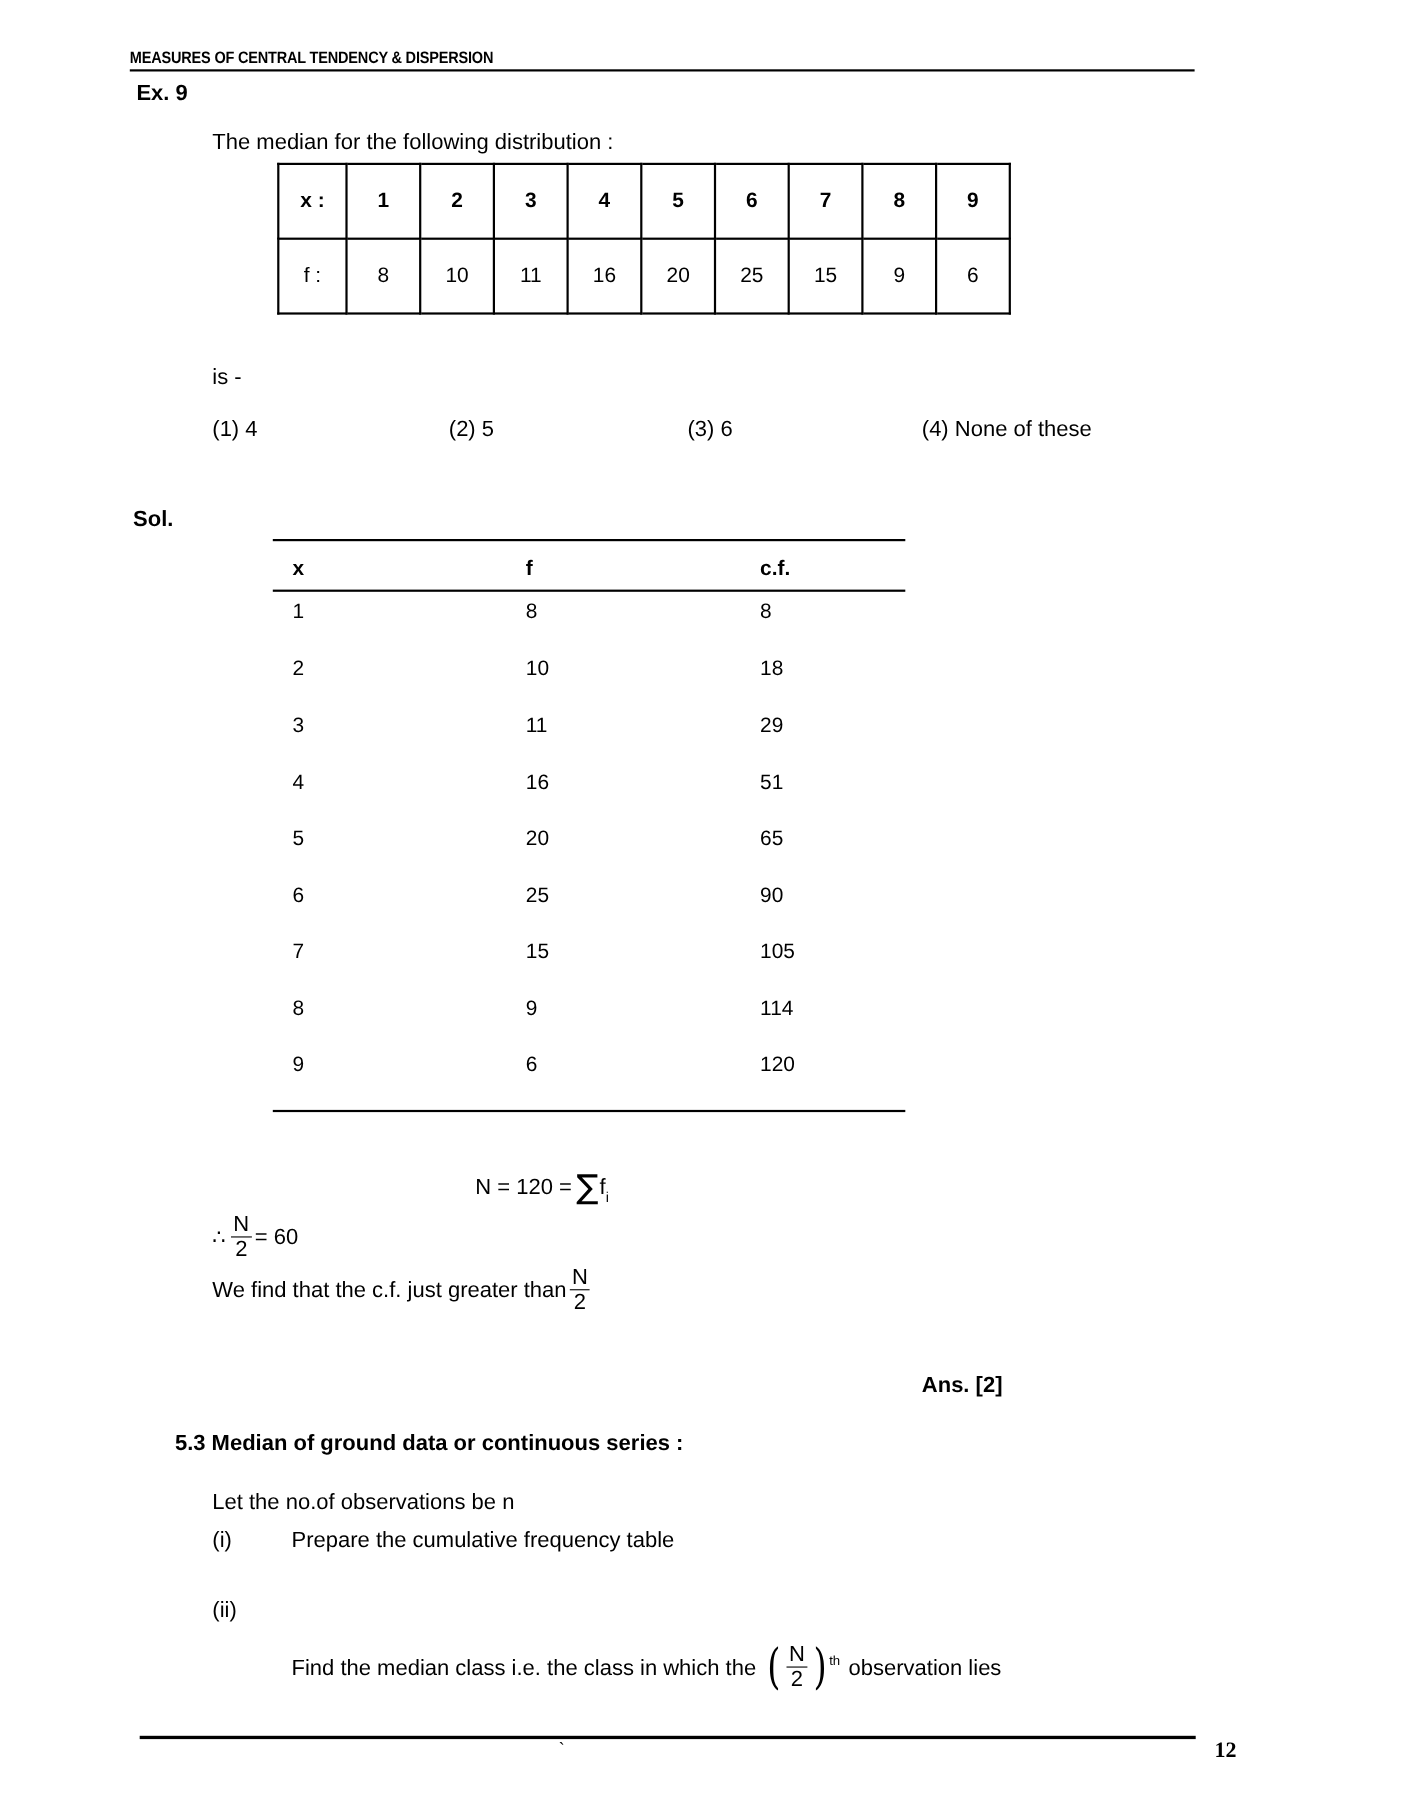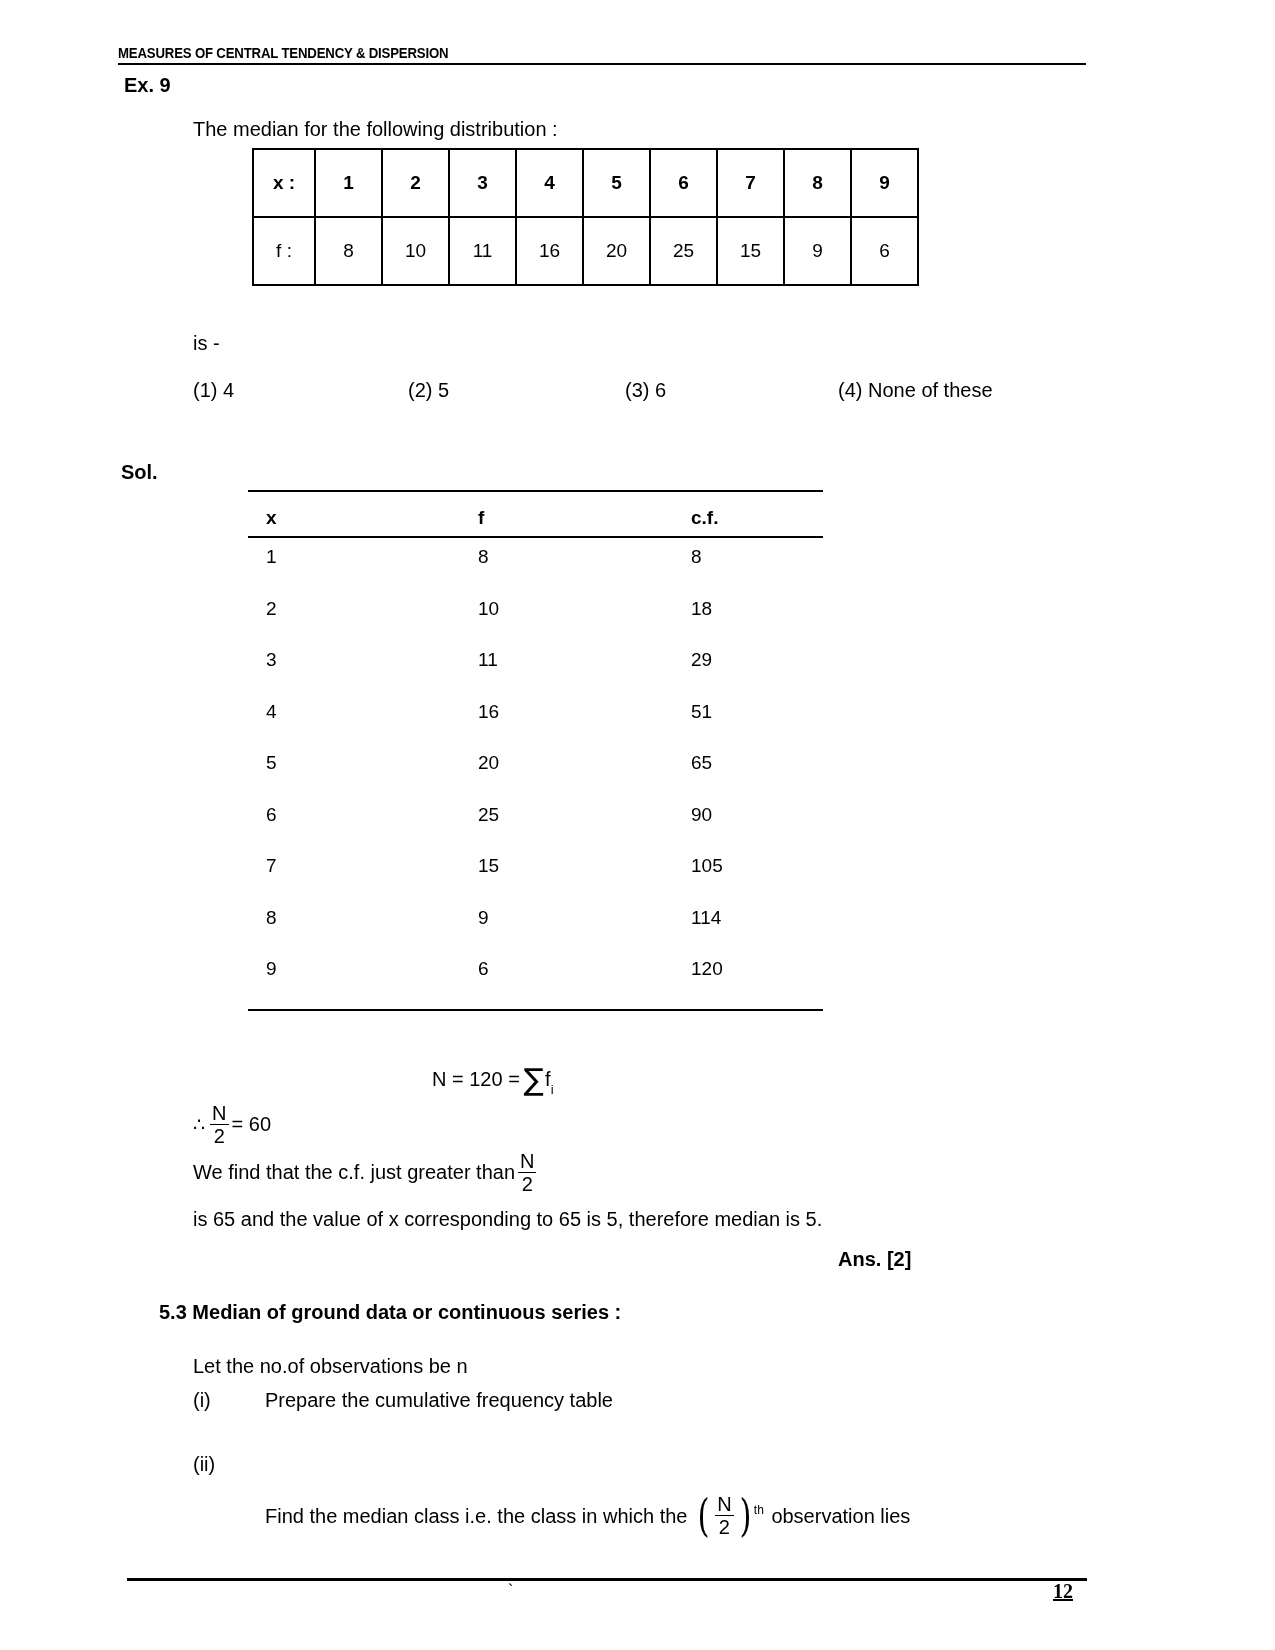--- a/index.html
+++ b/index.html
@@ -277,26 +277,25 @@
   }
   .footer-tick {
     position: absolute;
     left: 508px;
     top: 1582px;
     font-size: 16px;
     color: #000;
   }
   .page-num {
     position: absolute;
-    left: 1053px;
+    left: 1104px;
     top: 1580px;
     font-size: 20px;
     font-weight: bold;
     font-family: "Liberation Serif", serif;
-    text-decoration: underline;
   }
 </style>
 </head>
 <body>
 
 <div class="page">
 
   <div class="header-wrap">
     <div class="header-title">MEASURES OF CENTRAL TENDENCY &amp; DISPERSION</div>
     <div class="header-rule"></div>
@@ -426,21 +425,20 @@
   </div>
 
   <div class="mathline wefind">
     <span>We find that the c.f. just greater than</span><span class="frac">
       <span class="num">N</span>
       <span class="bar"></span>
       <span class="den">2</span>
     </span>
   </div>
 
-  <div class="mathline is65">is 65 and the value of x corresponding to 65 is 5, therefore median is 5.</div>
 
   <div class="ans">Ans. [2]</div>
 
   <div class="sec-head">5.3 Median of ground data or continuous series :</div>
   <div class="let-line">Let the no.of observations be n</div>
 
   <div class="item item-num-i">(i)</div>
   <div class="item item-txt-i">Prepare the cumulative frequency table</div>
 
   <div class="item item-num-ii">(ii)</div>

